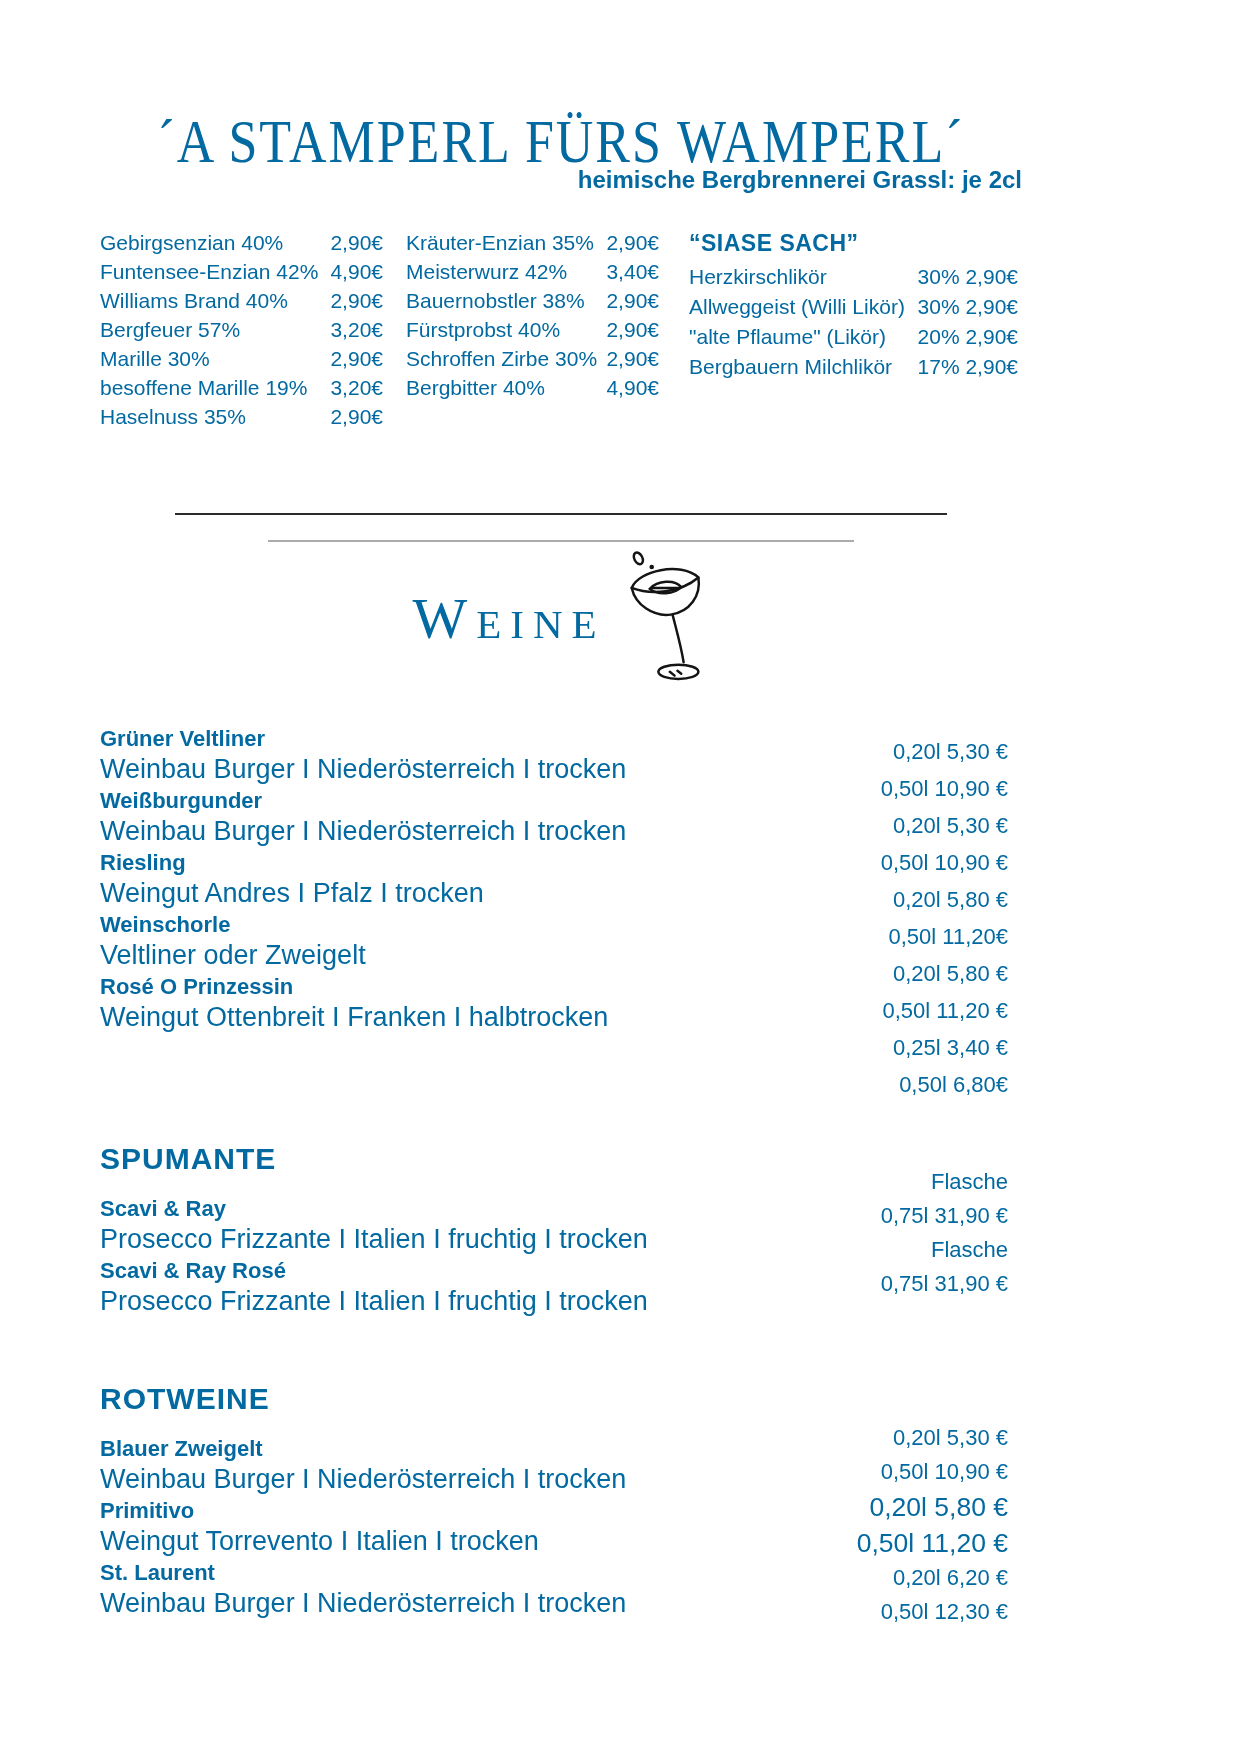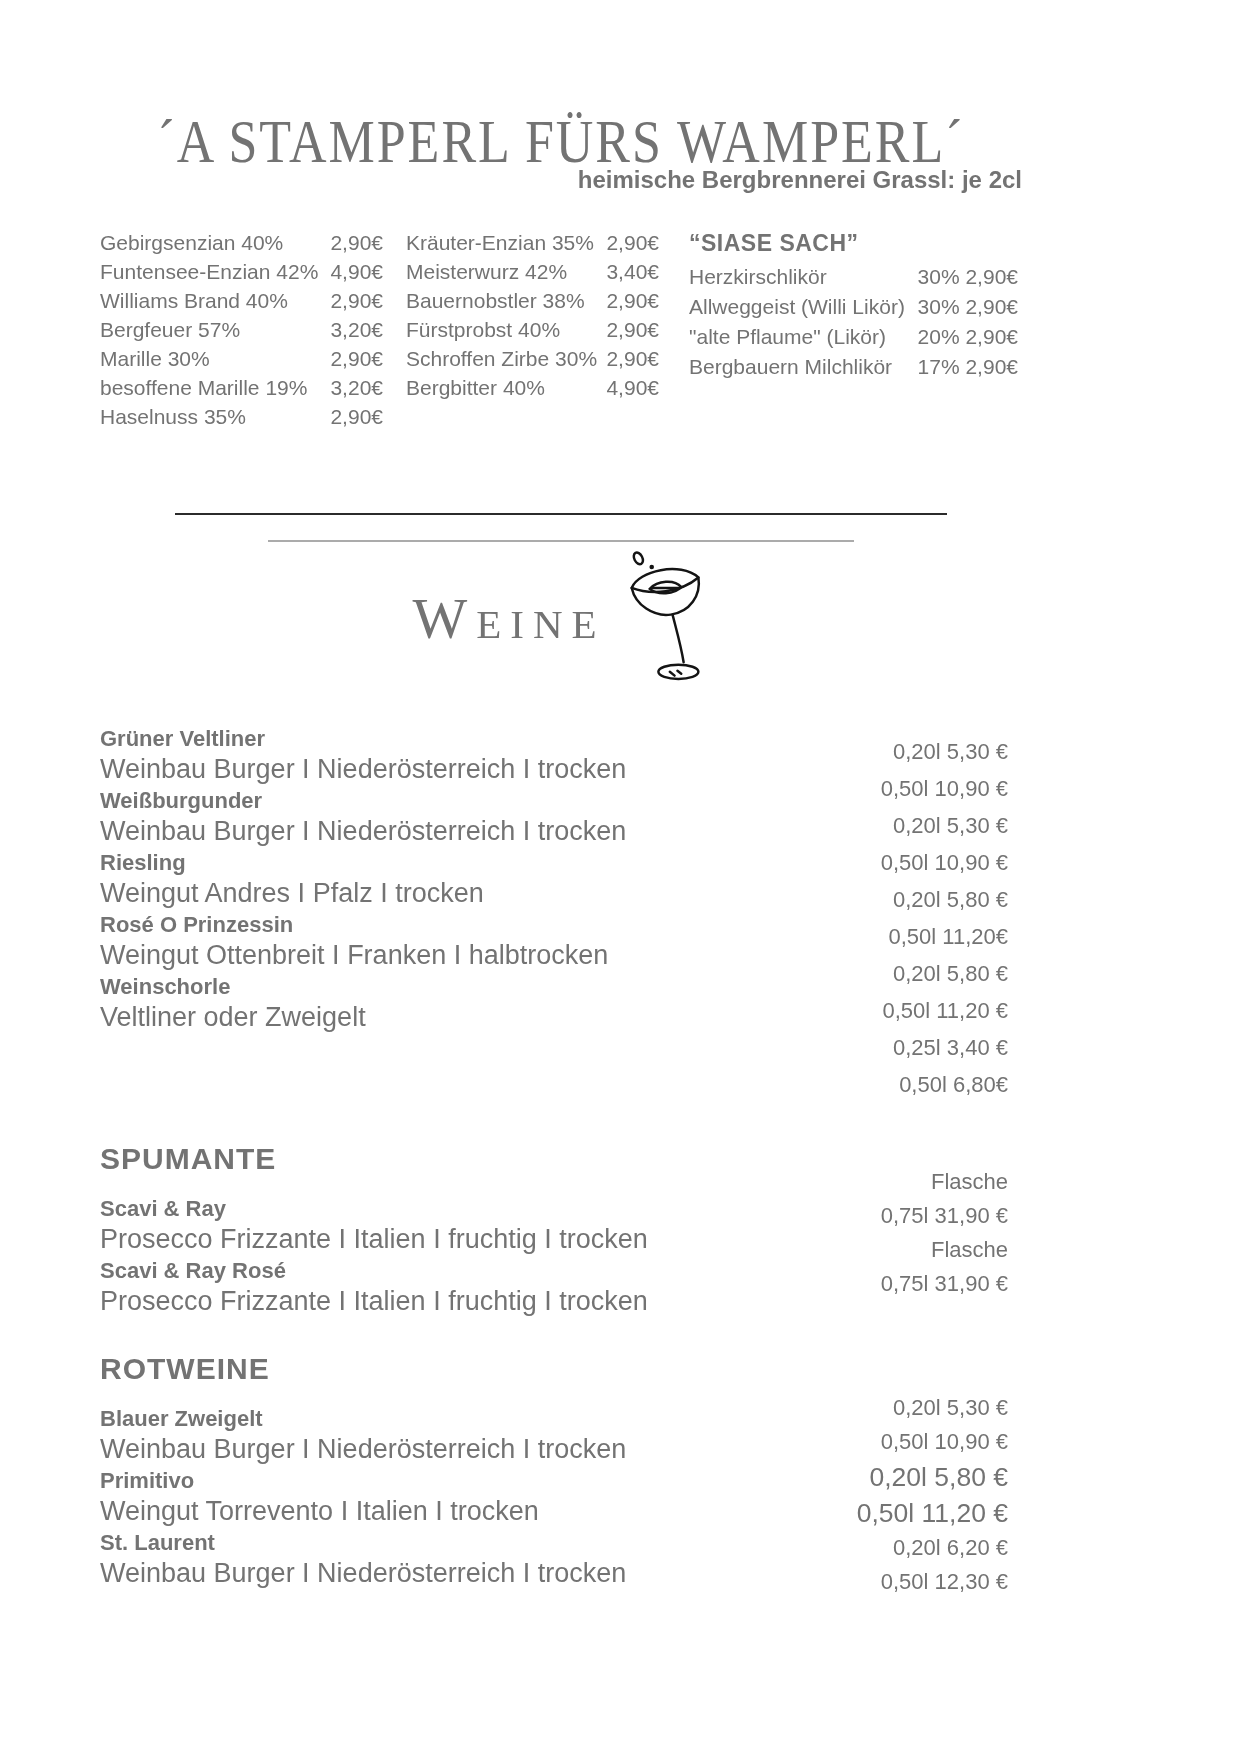--- a/index.html
+++ b/index.html
@@ -1,19 +1,19 @@
 <!DOCTYPE html>
 <html><head>
 <meta charset="utf-8">
 <style>
   * { box-sizing: border-box; margin: 0; padding: 0; }
   html,body { background: #e8e8e8; }
   .sheet {
     width: 1240px; height: 1754px; background: #ffffff; margin: 0 auto;
-    font-family: "Liberation Sans", sans-serif; color: #737373;
+    font-family: "Liberation Sans", sans-serif; color: #0369a1;
     overflow: hidden; position: relative;
   }
   .content { padding: 0 218px 0 100px; }
 
   
   .title {
     padding-top: 90px; text-align: center;
     font-family: "Liberation Serif", serif; font-weight: 400;
     font-size: 52px; letter-spacing: 2px; line-height: 1.15;
     transform: scaleY(1.18); transform-origin: center top; white-space: nowrap;
@@ -54,21 +54,21 @@
   .wdesc { font-size: 27px; line-height: 31px; }
   .pline { font-size: 22px; line-height: 37px; }
   .sec-right.sp .pline, .flabel { font-size: 22px; line-height: 34px; }
   .sec-right.rw .pline { line-height: 34px; }
   .sec-right.rw .pline.lg { font-size: 26.5px; line-height: 36px; }
   .sec-right.ww { padding-top: 24px; }
   .sec-right.sp { padding-top: 26px; }
   .sec-right.rw { padding-top: 42px; }
   .section.weissweine { margin-top: -6px; }
   .section.spumante  { margin-top: 36px; gap: 24px; }
-  .section.rotweine  { margin-top: 32px; }
+  .section.rotweine  { margin-top: 62px; }
 </style>
 </head>
 <body>
 
 <div class="sheet">
   <div class="content">
 
     <h1 class="title">´A STAMPERL FÜRS WAMPERL´</h1>
     <div class="subtitle">heimische Bergbrennerei Grassl: je 2cl</div>
 
@@ -177,26 +177,26 @@
             </div>
           <div class="witem">
               <div class="wname">Weißburgunder</div>
               <div class="wdesc">Weinbau Burger I Niederösterreich I trocken</div>
             </div>
           <div class="witem">
               <div class="wname">Riesling</div>
               <div class="wdesc">Weingut Andres I Pfalz I trocken</div>
             </div>
           <div class="witem">
+              <div class="wname">Weinschorle</div>
+              <div class="wdesc">Veltliner oder Zweigelt</div>
+            </div>
+          <div class="witem">
               <div class="wname">Rosé O Prinzessin</div>
               <div class="wdesc">Weingut Ottenbreit I Franken I halbtrocken</div>
-            </div>
-          <div class="witem">
-              <div class="wname">Weinschorle</div>
-              <div class="wdesc">Veltliner oder Zweigelt</div>
             </div>
         </div>
       </div>
       <div class="sec-right ww">
         <div class="pline">0,20l 5,30 €</div>
         <div class="pline">0,50l 10,90 €</div>
         <div class="pline">0,20l 5,30 €</div>
         <div class="pline">0,50l 10,90 €</div>
         <div class="pline">0,20l 5,80 €</div>
         <div class="pline">0,50l 11,20€</div>

